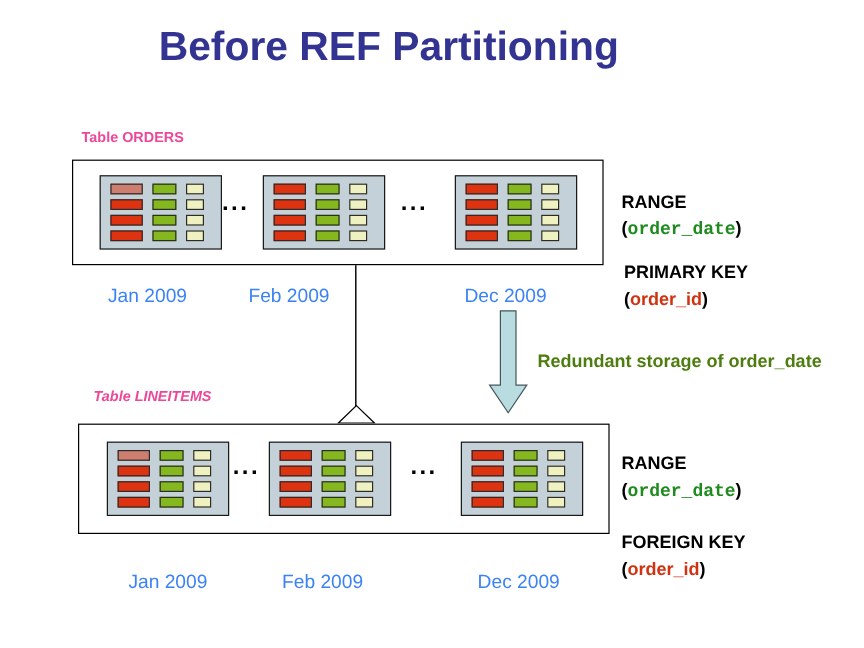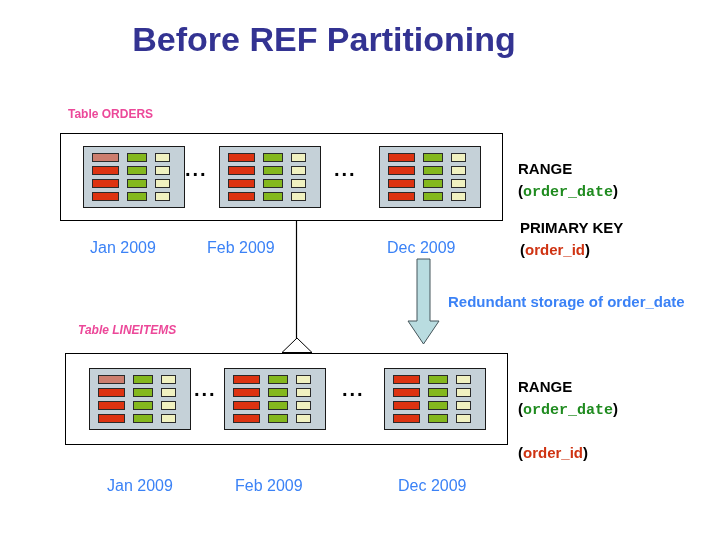--- a/index.html
+++ b/index.html
@@ -39,21 +39,21 @@
   .cell.green{width:20px;background:var(--cell-green);}
   .cell.yellow{width:15px;background:var(--cell-yellow);}
   .dots{
     position:absolute;font-size:20px;font-weight:bold;color:#000;
     letter-spacing:2px;line-height:20px;
   }
   .month-label{font-size:16px;color:#3b82f6;}
   .anno{font-size:15px;font-weight:bold;color:#000;line-height:22px;white-space:nowrap;margin-top:20px;}
   .kw-green{color:var(--kw-green);font-family:Liberation Mono, monospace;}
   .kw-red{color:var(--kw-red);text-align:right;}
-  .note{font-size:15px;font-weight:bold;color:#3b82f6;white-space:nowrap;}
+  .note{font-size:15px;font-weight:bold;color:#4d7c0f;white-space:nowrap;}
   svg.overlay{position:absolute;left:0;top:0;pointer-events:none;}
   .connector-line{stroke:#000;stroke-width:1.2;}
   .hollow-triangle{fill:#ffffff;stroke:#000;stroke-width:1;}
   .block-arrow{fill:var(--arrow-fill);stroke:#45555a;stroke-width:1;}
 </style>
 </head>
 <body>
 
 <div class="abs slide-title">Before REF Partitioning</div>
 
@@ -224,18 +224,19 @@
       </div>
     </div>
 </div>
 
 <div class="abs anno" style="left:518px;top:356px;">
   <div>RANGE</div>
   <div><span>(</span><span class="kw-green">order_date</span><span>)</span></div>
 </div>
 
 <div class="abs anno" style="left:518px;top:422px;">
+  <div>FOREIGN KEY</div>
   <div><span>(</span><span class="kw-red">order_id</span><span>)</span></div>
 </div>
 
 <div class="abs month-label" style="left:107px;top:477px;">Jan 2009</div>
 <div class="abs month-label" style="left:235px;top:477px;">Feb 2009</div>
 <div class="abs month-label" style="left:398px;top:477px;">Dec 2009</div>
 
 </body></html>

